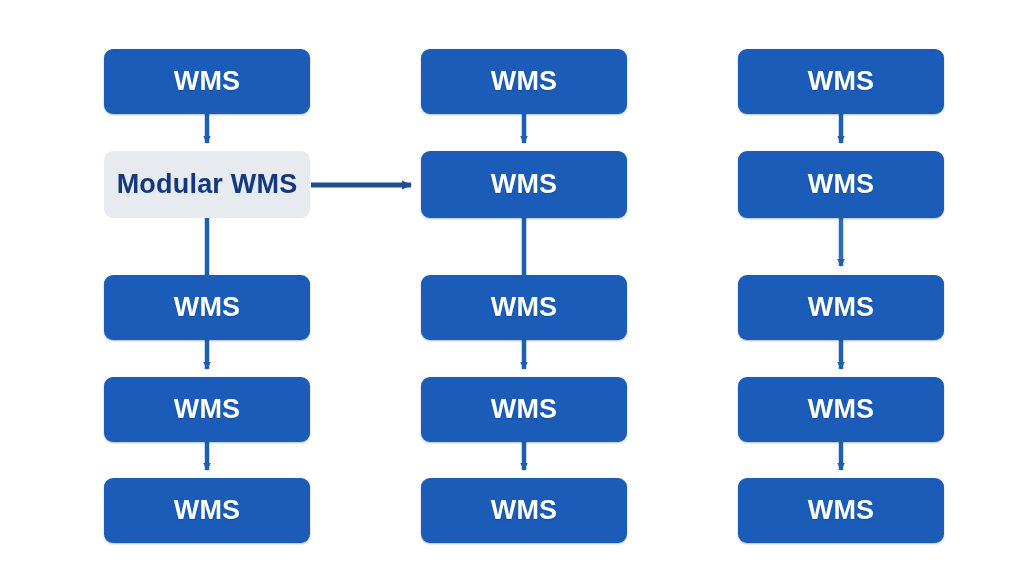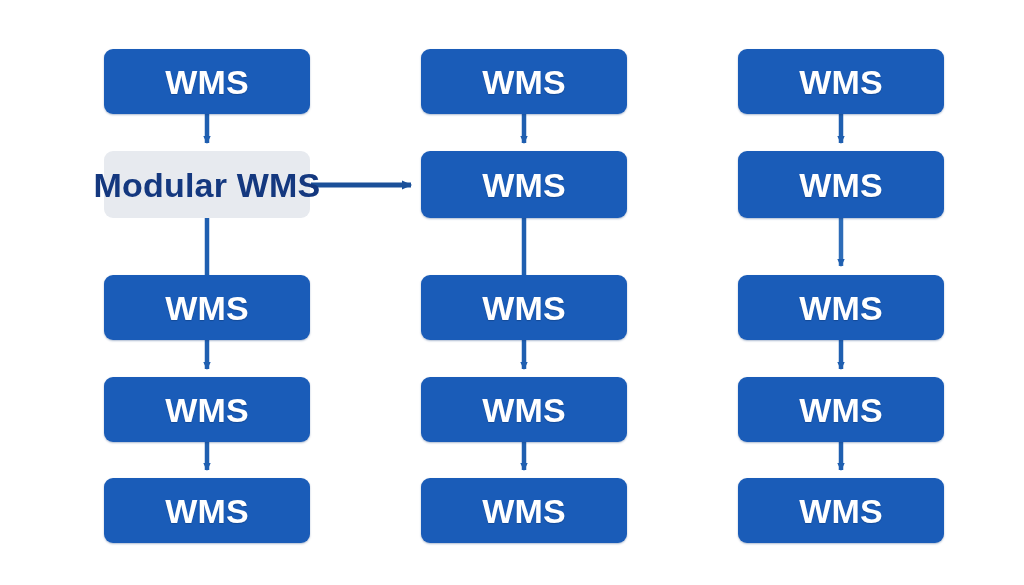--- a/index.html
+++ b/index.html
@@ -36,21 +36,21 @@
   .node {
     position: absolute;
     box-sizing: border-box;
     border-radius: 9px;
     display: flex;
     align-items: center;
     justify-content: center;
     z-index: 5;
   }
   .node-label {
-    font-size: 34px;
+    font-size: 27px;
     font-weight: bold;
     letter-spacing: 0.2px;
     line-height: 1;
     white-space: nowrap;
   }
 
   .node.primary {
     background: #1a5cb8;
     box-shadow: 0 1px 2px rgba(20, 60, 120, 0.35);
   }

